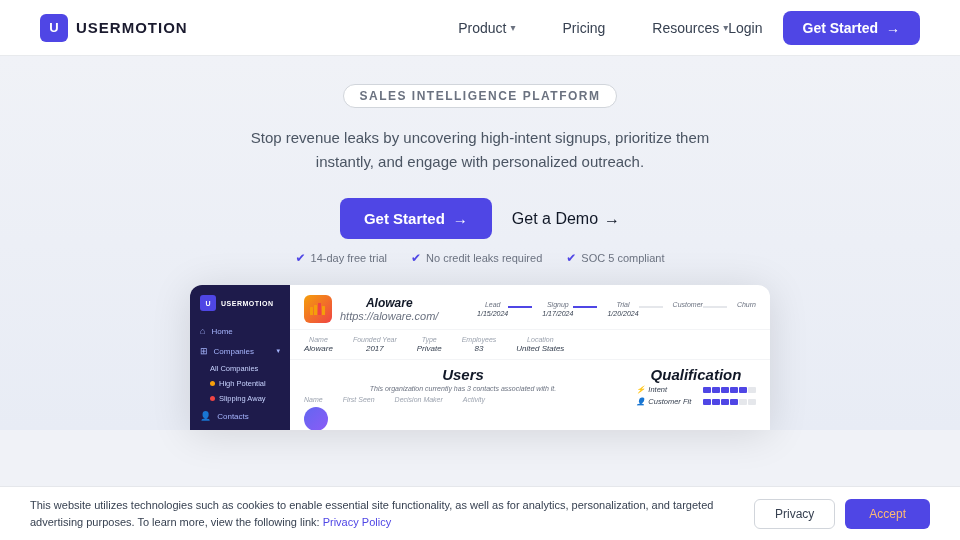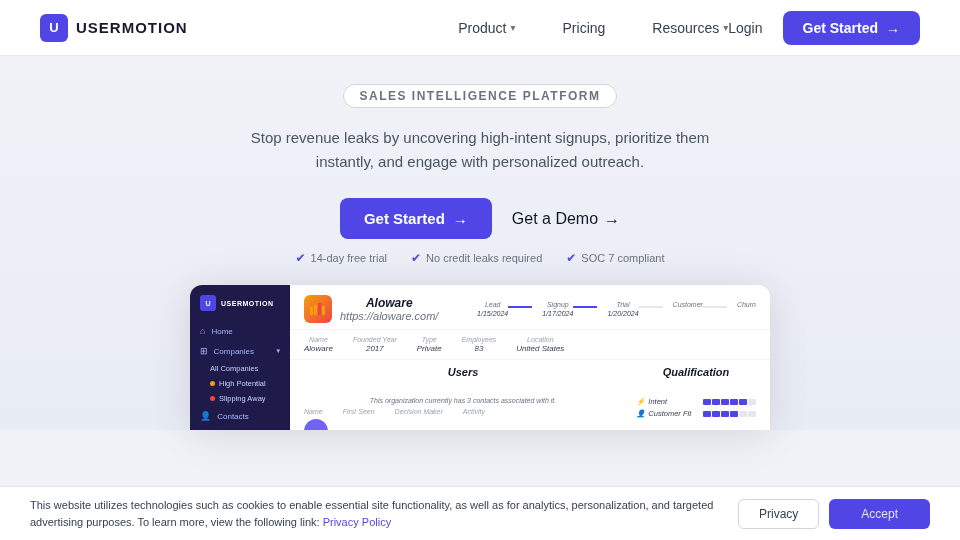--- a/index.html
+++ b/index.html
@@ -294,21 +294,21 @@
     .detail-field { display: flex; flex-direction: column; }
     .detail-label { font-size: 7px; color: #9ca3af; margin-bottom: 1px; }
     .detail-value { font-size: 8px; color: #374151; font-weight: 500; }
 
     .users-qualification-row {
       display: flex;
       padding: 6px 14px;
       gap: 14px;
     }
     .users-section { flex: 1; }
-    .section-title-mini { font-size: 11px; font-weight: 700; color: #111827; margin-bottom: 19px; }
+    .section-title-mini { font-size: 15px; font-weight: 700; color: #111827; margin-bottom: 2px; }
     .section-desc { font-size: 7px; color: #6b7280; margin-bottom: 4px; }
     .users-table-header {
       display: flex;
       gap: 20px;
       font-size: 7px;
       color: #9ca3af;
       padding-bottom: 2px;
     }
     .user-avatar-mini {
       width: 24px;
@@ -360,23 +360,23 @@
       border: 1px solid #d1d5db;
       background: #fff;
       padding: 7px 20px;
       border-radius: 6px;
       font-size: 12px;
       cursor: pointer;
       color: #374151;
     }
     .btn-accept {
       background: #4f46e5;
-      color: #e5e5e5;
+      color: #fdba74;
       border: none;
-      padding: 7px 32px;
+      padding: 7px 24px;
       border-radius: 6px;
       font-size: 12px;
       cursor: pointer;
     }
   </style>
 </head>
 <body>
 
 <nav class="navbar">
   <div class="logo-area">
@@ -422,21 +422,21 @@
     <div class="trust-item">
       <span class="trust-check">✔</span>
       <span>14-day free trial</span>
     </div>
     <div class="trust-item">
       <span class="trust-check">✔</span>
       <span>No credit leaks required</span>
     </div>
     <div class="trust-item">
       <span class="trust-check">✔</span>
-      <span>SOC 7 compliant</span>
+      <span>SOC 5 compliant</span>
     </div>
   </div>
 
   
   <div class="dashboard-preview">
 
     <div class="sidebar-mini">
       <div class="sidebar-logo">
         <div class="sidebar-logo-icon">U</div>
         <span class="sidebar-logo-text">USERMOTION</span>

